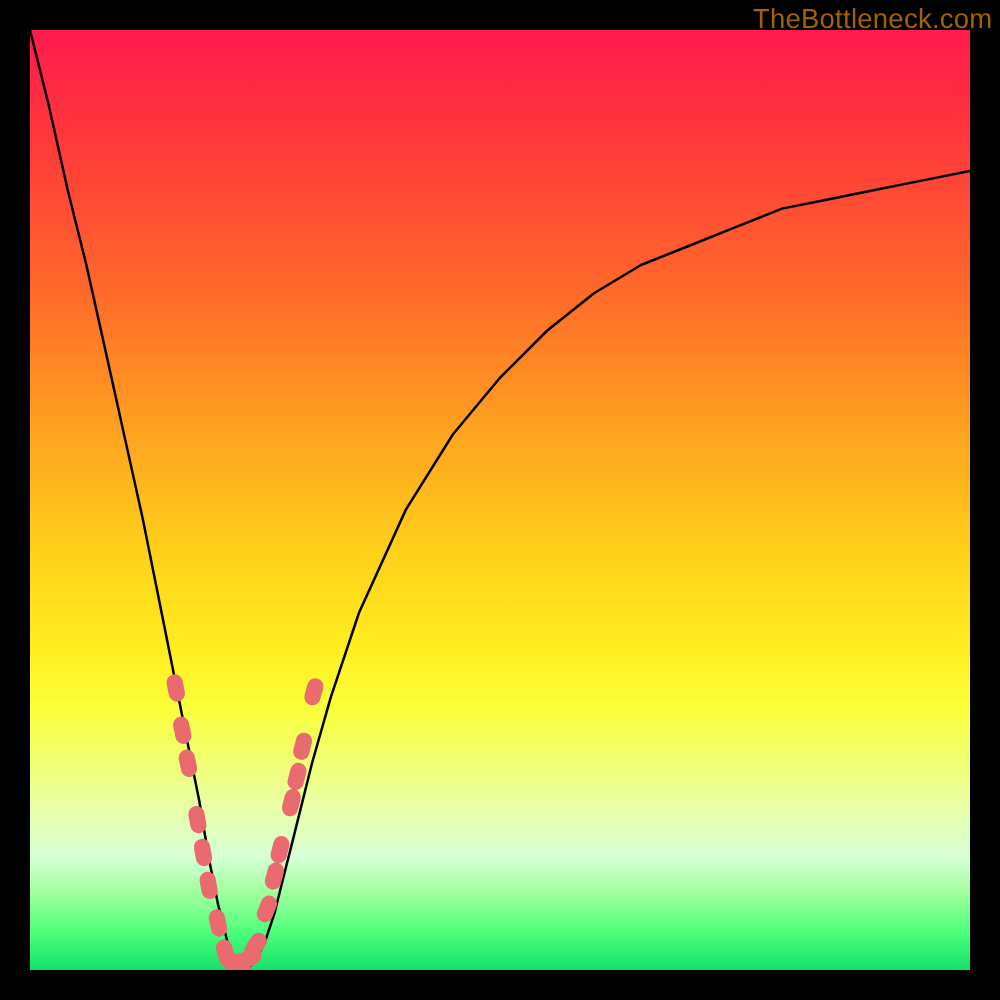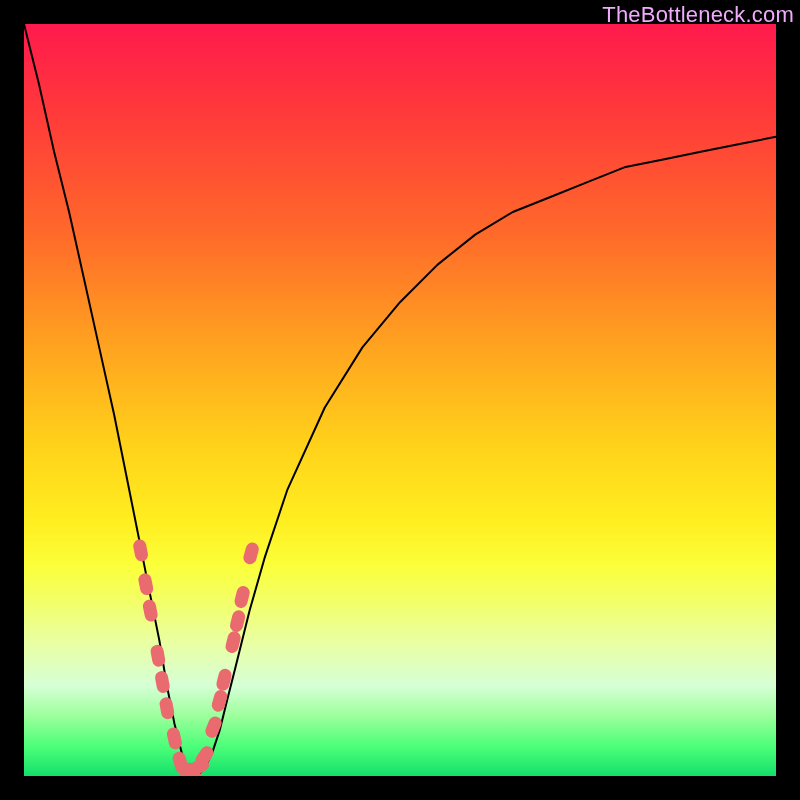--- a/index.html
+++ b/index.html
@@ -37,21 +37,21 @@
       #d6ffd6 88%,
       #9cff9c 92%,
       #4dff7a 96%,
       #14e06a 100%
     );
   }
   .watermark {
     position: absolute;
     top: 2px;
     right: 6px;
-    color: #f0abfc;
+    color: #a16207;
     font-size: 22px;
     letter-spacing: 0.2px;
     user-select: none;
   }
   svg {
     position: absolute;
     left: 0;
     top: 0;
   }
   .curve {

